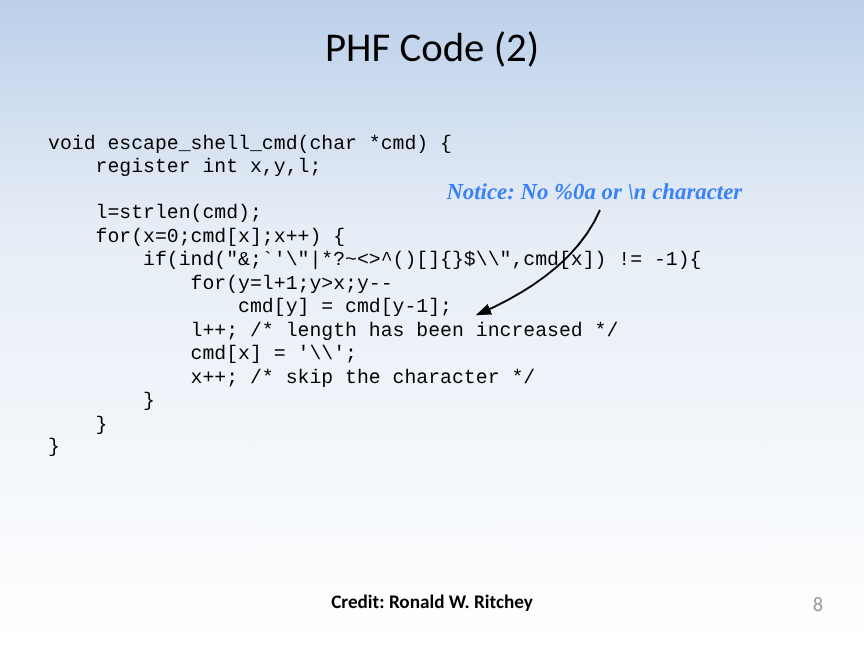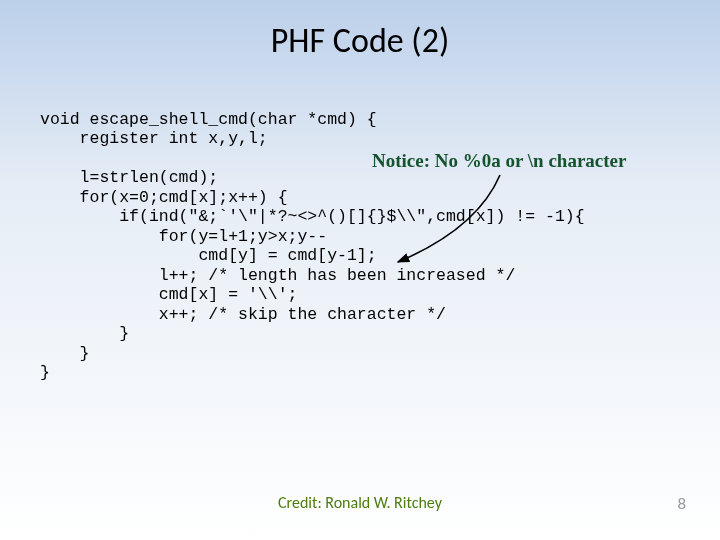--- a/index.html
+++ b/index.html
@@ -29,39 +29,41 @@
     color: #000;
     line-height: 1.18;
   }
   .notice {
     position: absolute;
     left: 332px;
     top: 40px;
     font-family: "Times New Roman", Times, serif;
     font-size: 19px;
     font-weight: bold;
-    color: #14532d;
+    color: #3b82f6;
+    font-style: italic;
   }
   .arrow {
     position: absolute;
     left: 350px;
     top: 60px;
     width: 140px;
     height: 100px;
     pointer-events: none;
   }
   .credit {
     position: absolute;
     left: 0;
     right: 0;
     bottom: 28px;
     text-align: center;
     font-family: Calibri, Arial, sans-serif;
     font-size: 16px;
-    color: #4d7c0f;
+    color: #000000;
+    font-weight: bold;
   }
   .pagenum {
     position: absolute;
     right: 34px;
     bottom: 26px;
     font-family: Calibri, Arial, sans-serif;
     font-size: 17px;
     color: #9a9a9a;
   }
 </style>

